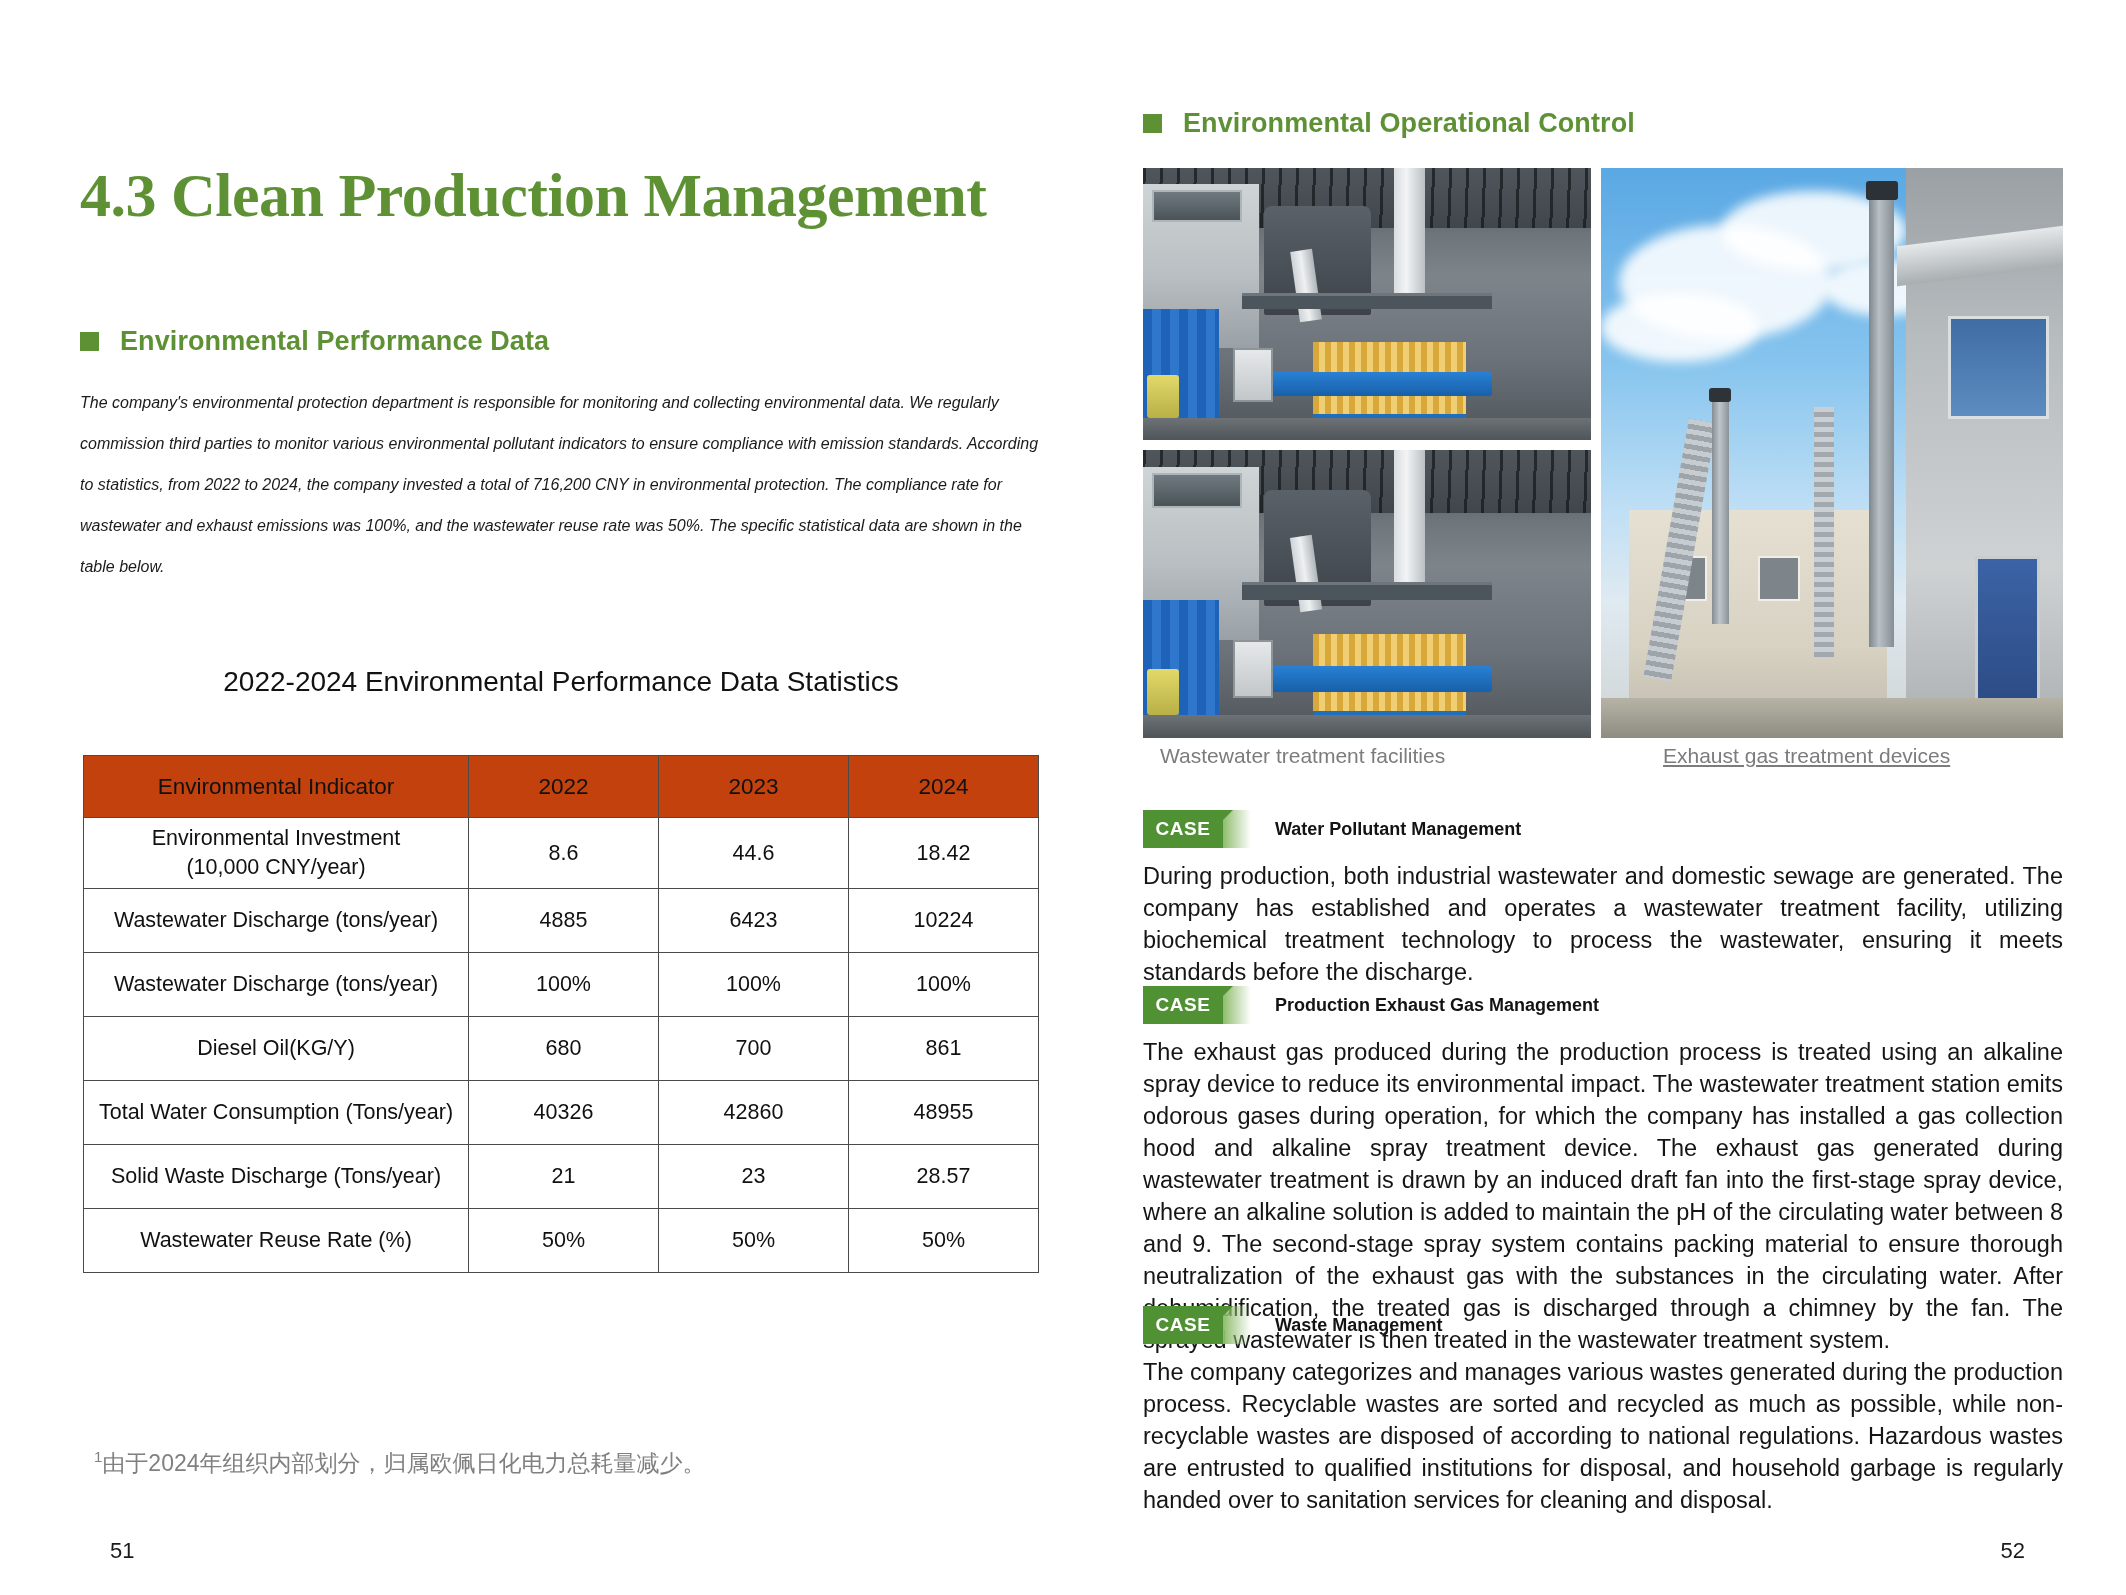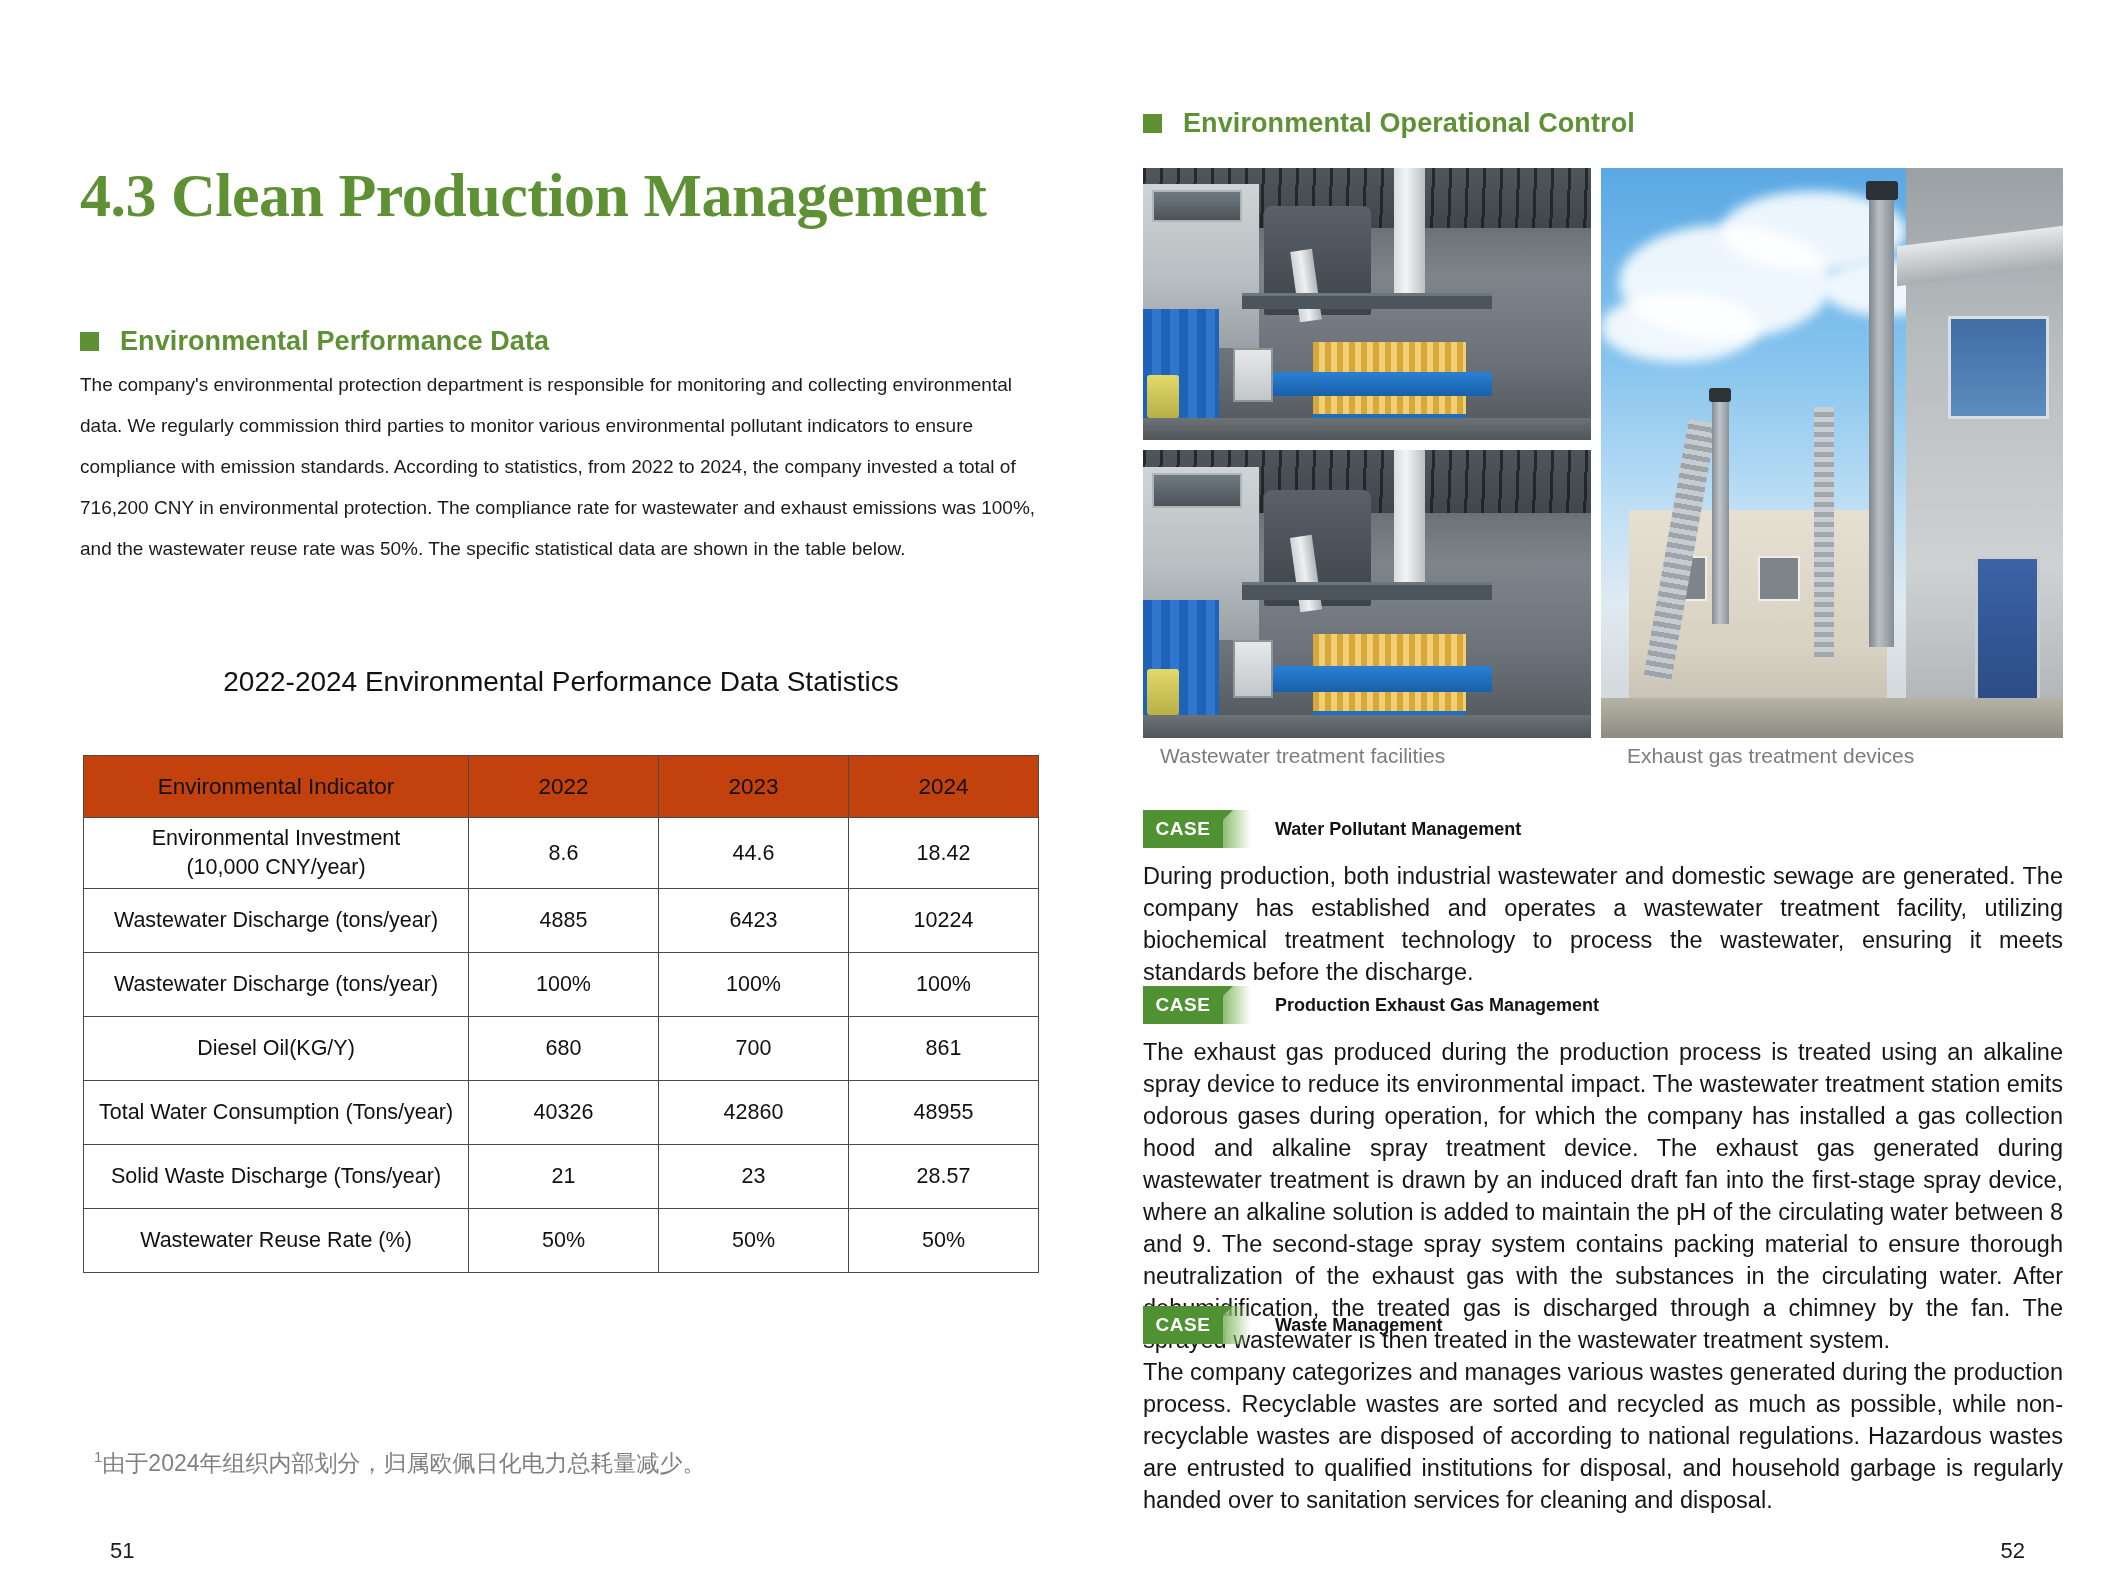--- a/index.html
+++ b/index.html
@@ -54,26 +54,27 @@
     letter-spacing: 0.1px;
   }
   .sec-head-left {
     position: absolute;
     left: 0;
     top: 326px;
   }
   .intro-para {
     position: absolute;
     left: 0;
-    top: 364px;
+    top: 382px;
     width: 962px;
-    font-size: 19px;
+    font-size: 16px;
     color: #1b1b1b;
     line-height: 41px;
     text-align: left;
+    font-style: italic;
   }
   .table-caption {
     position: absolute;
     left: 0;
     top: 666px;
     width: 962px;
     text-align: center;
     font-size: 28px;
     color: #111;
   }
@@ -305,21 +306,21 @@
     width: 920px;
     height: 30px;
   }
   .cap {
     position: absolute;
     font-size: 21px;
     color: #7c7c7c;
     white-space: nowrap;
   }
   .cap-1 { left: 17px; top: 0; text-align: right; }
-  .cap-2 { left: 484px; top: 0; }
+  .cap-2 { left: 520px; top: 0; text-decoration: underline; }
 
   .case-block { position: absolute; left: 0; width: 920px; }
   .case-head {
     display: flex;
     align-items: center;
     height: 38px;
   }
   .case-badge {
     position: relative;
     width: 80px;

